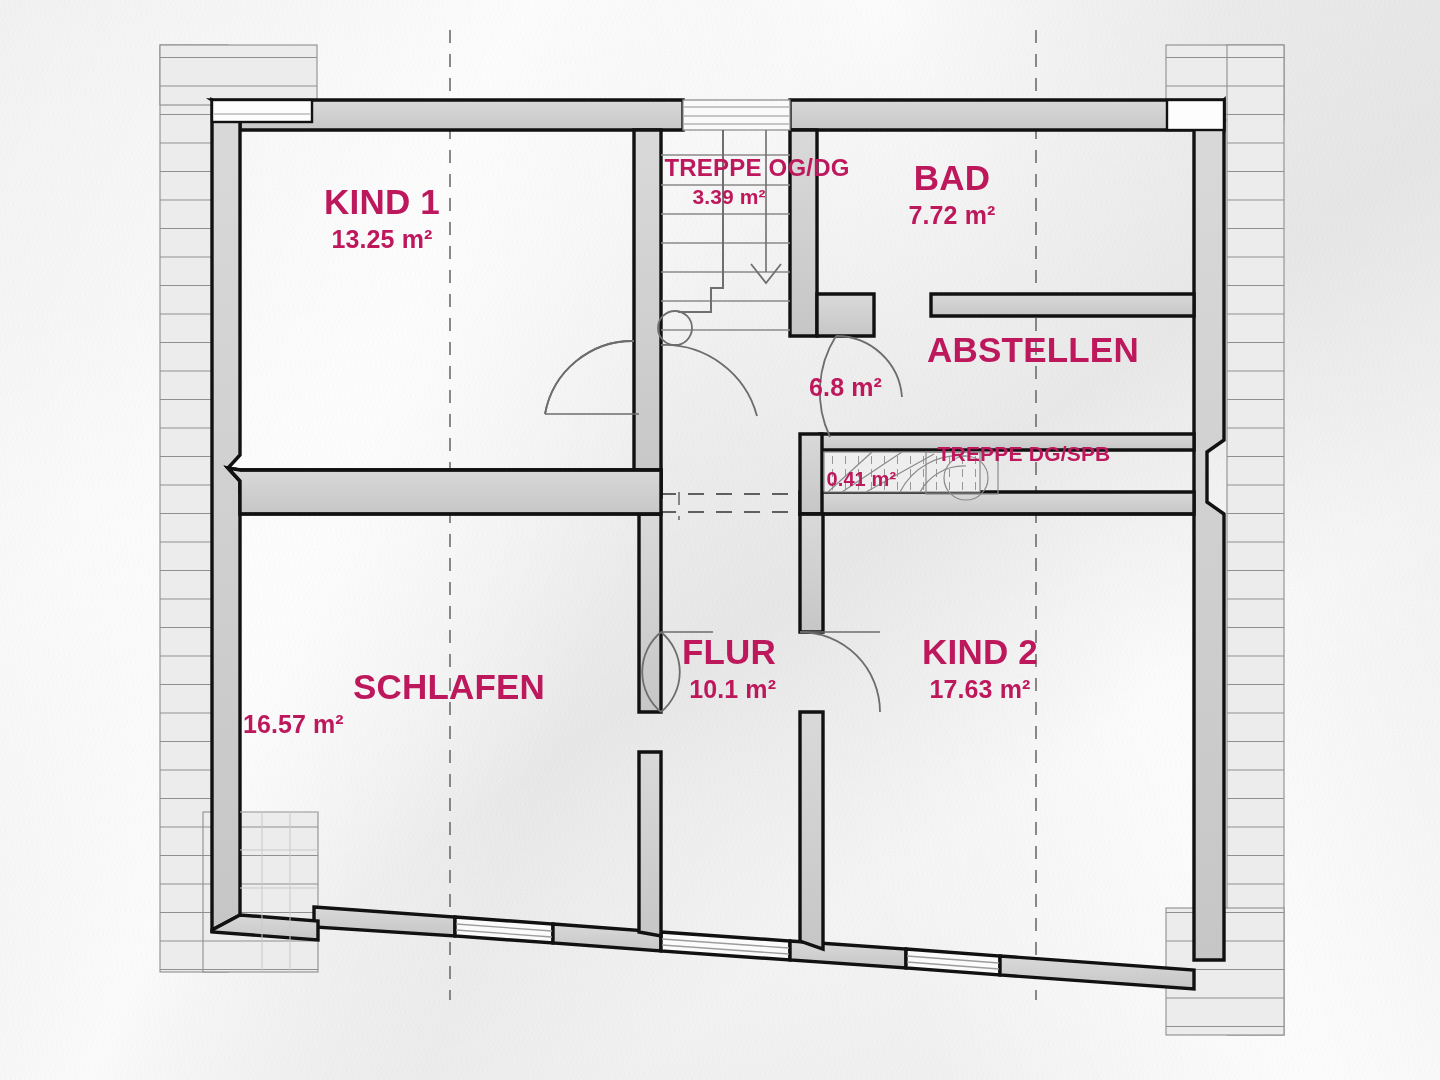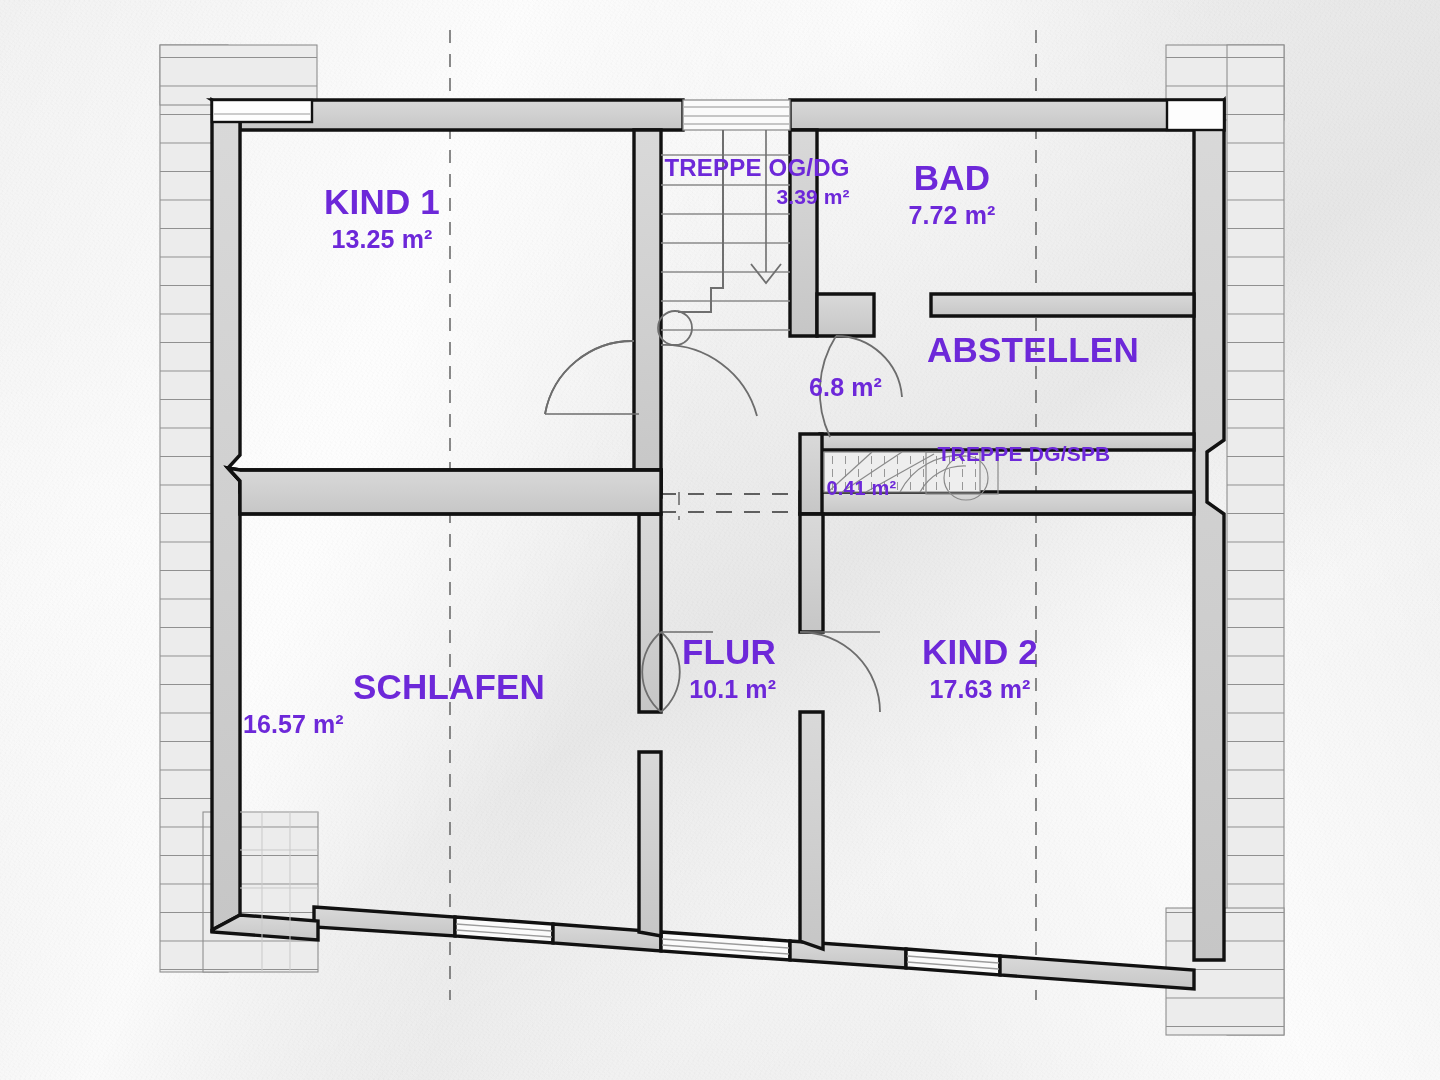--- a/index.html
+++ b/index.html
@@ -38,39 +38,39 @@
     background-image:
       repeating-linear-gradient(37deg, rgba(0,0,0,0.018) 0px, rgba(0,0,0,0.018) 1px, rgba(255,255,255,0) 1px, rgba(255,255,255,0) 3px),
       repeating-linear-gradient(121deg, rgba(0,0,0,0.015) 0px, rgba(0,0,0,0.015) 1px, rgba(255,255,255,0) 1px, rgba(255,255,255,0) 4px),
       repeating-linear-gradient(83deg, rgba(0,0,0,0.012) 0px, rgba(0,0,0,0.012) 1px, rgba(255,255,255,0) 1px, rgba(255,255,255,0) 5px);
   }
   #plan-svg { position: absolute; inset: 0; }
 
   .room-label {
     position: absolute;
     text-align: center;
-    color: #6d28d9;
+    color: #be185d;
     white-space: nowrap;
     line-height: 1.12;
     transform: translateX(-50%);
   }
   .room-name {
     font-weight: bold;
     letter-spacing: 0.2px;
   }
   .room-area {
     font-weight: bold;
     letter-spacing: 0.1px;
   }
   .sz-big .room-name { font-size: 35px; }
   .sz-big .room-area { font-size: 25px; margin-top: 4px; }
   .sz-mid .room-name { font-size: 24px; }
   .sz-mid .room-area { font-size: 21px; margin-top: 3px; }
   .sz-sm  .room-name { font-size: 21px; text-align: center; }
-  .sz-sm  .room-area { font-size: 20px; margin-top: 11px; }
+  .sz-sm  .room-area { font-size: 20px; margin-top: 2px; }
 </style>
 </head>
 <body>
 
 <div id="page">
 
   <div id="paper-bg"></div>
   <div id="paper-grain"></div>
 
   <svg id="plan-svg" width="1440" height="1080" viewBox="0 0 1440 1080">
@@ -256,21 +256,21 @@
     </g>
   </svg>
 
   <div class="room-label sz-big" style="left:382px; top:182px;">
     <div class="room-name">KIND 1</div>
     <div class="room-area">13.25 m²</div>
   </div>
 
   <div class="room-label sz-mid" style="left:757px; top:155px;">
     <div class="room-name">TREPPE OG/DG</div>
-    <div class="room-area" style="text-align:right; margin-left:-56px;">3.39 m²</div>
+    <div class="room-area" style="text-align:center; margin-left:-56px;">3.39 m²</div>
   </div>
 
   <div class="room-label sz-big" style="left:952px; top:158px;">
     <div class="room-name">BAD</div>
     <div class="room-area">7.72 m²</div>
   </div>
 
   <div class="room-label sz-big" style="left:1033px; top:330px;">
     <div class="room-name">ABSTELLEN</div>
     <div class="room-area" style="text-align:left; margin-left:-118px;">6.8 m²</div>

